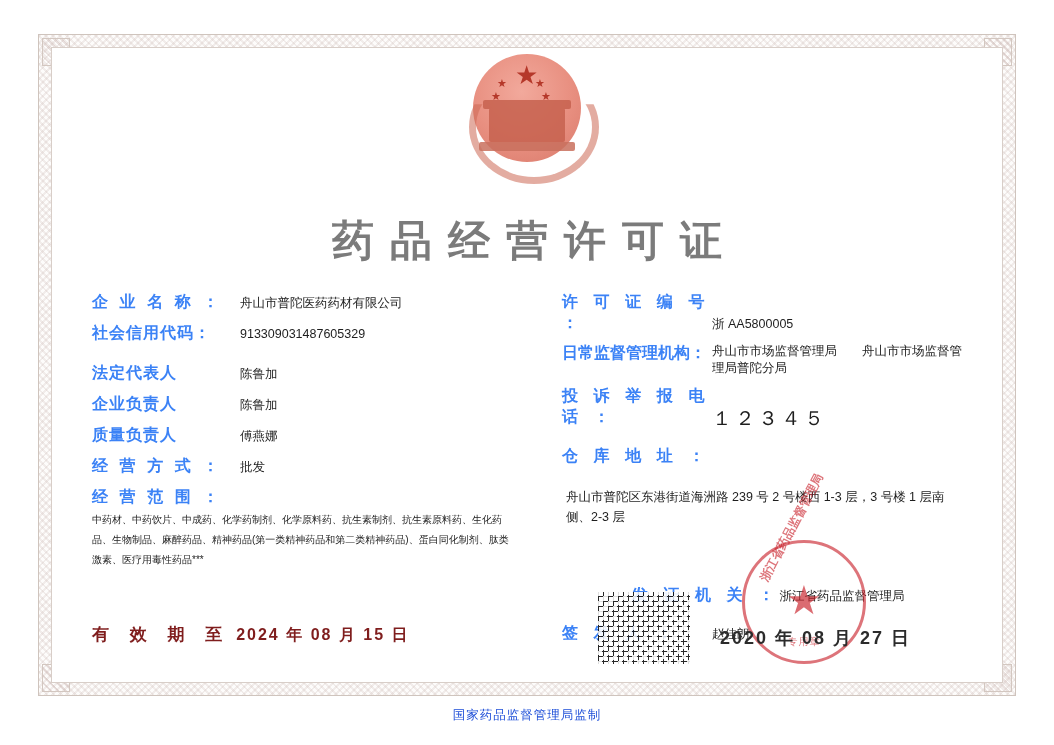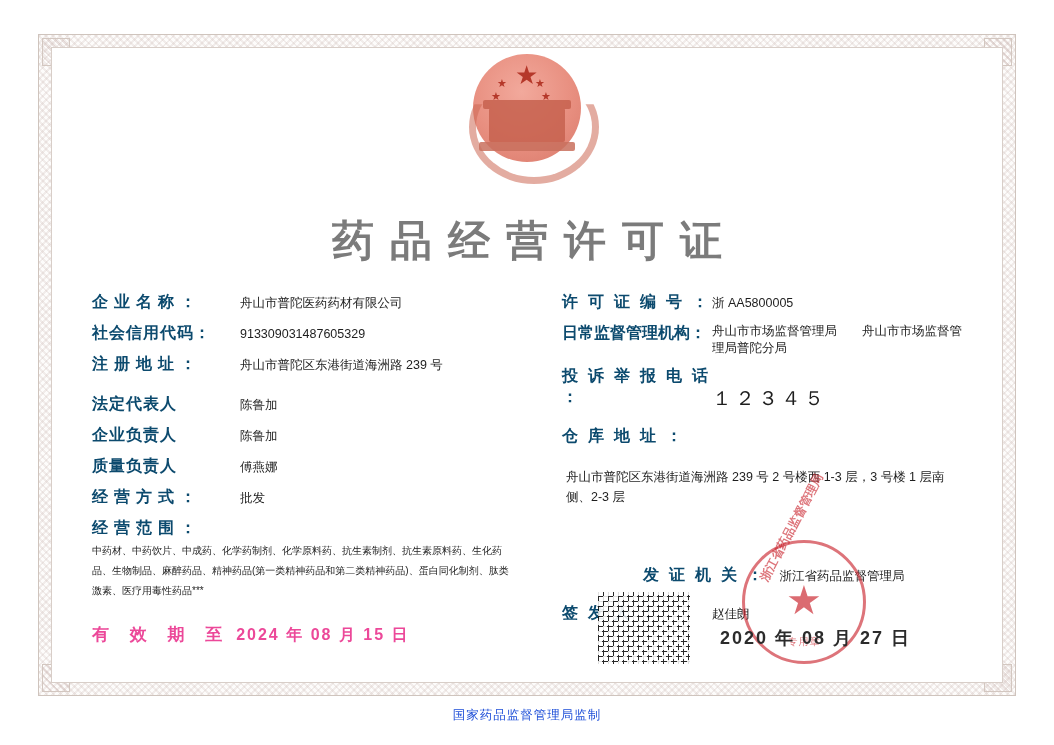--- a/index.html
+++ b/index.html
@@ -147,23 +147,23 @@
     width: 410px;
   }
   .field {
     position: relative;
     margin-bottom: 9px;
     min-height: 22px;
   }
   .flabel {
     display: inline-block;
     font-size: 16px;
-    color: #0c4a6e;
+    color: #3b82f6;
     font-weight: bold;
-    font-family: Liberation Serif, serif;
+    font-family: Liberation Mono, monospace;
     vertical-align: top;
   }
   .flabel.w6 { width: 148px; letter-spacing: 1px; }
   .flabel.wr { width: 150px; letter-spacing: 3px; }
   .flabel.wr2 { width: 150px; letter-spacing: 0px; }
   .fvalue {
     display: inline-block;
     font-size: 12.5px;
     color: #1e1e1e;
     vertical-align: bottom;
@@ -199,21 +199,21 @@
   }
   .gap-top { margin-top: 18px; }
 
   
   .valid-line {
     position: absolute;
     left: 92px;
     top: 623px;
     font-size: 17px;
     font-weight: bold;
-    color: #ec4899;
+    color: #7f1d1d;
     letter-spacing: 2px;
   }
   .valid-line .lbl { letter-spacing: 8px; }
   .valid-line .val { font-size: 16px; letter-spacing: 2px; margin-left: 6px; }
 
   .issue-date {
     position: absolute;
     left: 720px;
     top: 626px;
     font-size: 18px;
@@ -328,23 +328,20 @@
     <div class="col-left">
 
       <div class="field">
         <span class="flabel w6">企 业 名 称 ：</span><span class="fvalue">舟山市普陀医药药材有限公司</span>
       </div>
 
       <div class="field">
         <span class="flabel w6">社会信用代码：</span><span class="fvalue">913309031487605329</span>
       </div>
 
-      <div class="field">
-        <span class="flabel w6">注 册 地 址 ：</span><span class="fvalue">舟山市普陀区东港街道海洲路 239 号</span>
-      </div>
 
       <div class="field gap-top">
         <span class="flabel w6">法定代表人</span><span class="fvalue">陈鲁加</span>
       </div>
 
       <div class="field">
         <span class="flabel w6">企业负责人</span><span class="fvalue">陈鲁加</span>
       </div>
 
       <div class="field">

